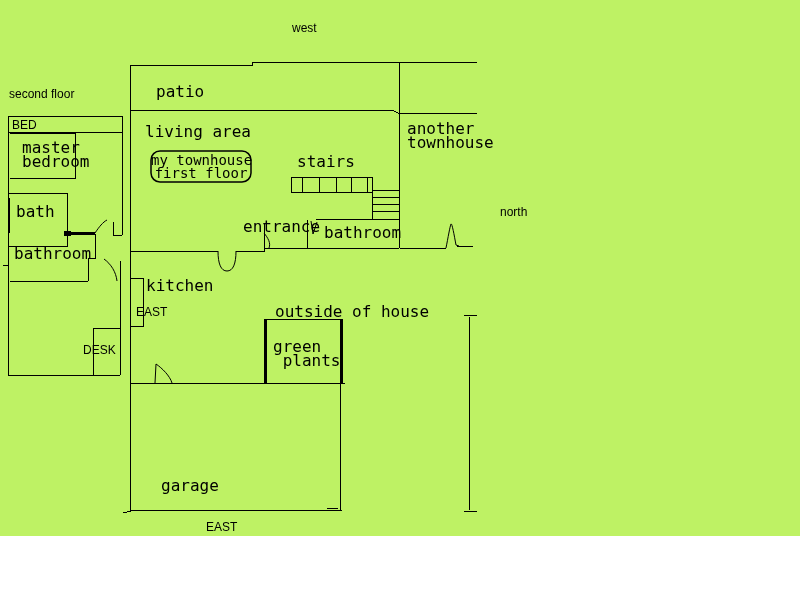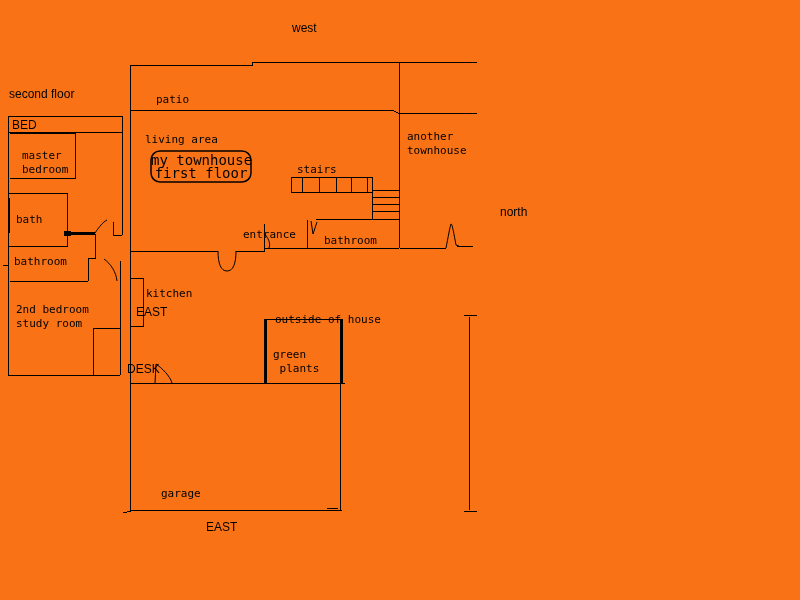--- a/index.html
+++ b/index.html
@@ -1,37 +1,37 @@
 <!DOCTYPE html>
 <html><head>
 <meta charset="utf-8">
 <style>
   html,body{margin:0;padding:0;background:#ffffff;}
   .canvas{
     position:relative;
-    width:800px;height:600px;
-    background:#f97316;
+    width:800px;height:536px;
+    background:#bef264;
     overflow:hidden;
   }
   svg.plan{position:absolute;left:0;top:0;}
   svg.plan path, svg.plan rect.bubble{
     fill:none;stroke:#000000;stroke-width:1;
     shape-rendering:crispEdges;
   }
   svg.plan path.t2{stroke-width:2.5;}
   svg.plan path.t3{stroke-width:3;}
   svg.plan path.smooth{shape-rendering:auto;}
   svg.plan rect.fill{fill:#000000;stroke:none;}
   svg.plan rect.bubble{stroke-width:1.5;shape-rendering:auto;}
   .lbl{
     position:absolute;
     color:#000000;
     white-space:pre;
   }
-  .mono{font-family:"DejaVu Sans Mono",monospace;font-size:11px;line-height:14px;margin-top:8px;}
+  .mono{font-family:"DejaVu Sans Mono",monospace;font-size:16px;line-height:14px;}
   .prop{font-family:"Liberation Sans",sans-serif;font-size:12px;line-height:14px;}
   .bubble-lbl{
     font-family:"DejaVu Sans Mono",monospace;
     font-size:14px;line-height:13px;
     text-align:center;width:100px;
   }
 </style>
 </head>
 <body>
 
@@ -120,23 +120,21 @@
   <div class="lbl prop" style="left:292px;top:21px;">west</div>
   <div class="lbl prop" style="left:488px;top:205px;padding-left:12px;">north</div>
   <div class="lbl prop" style="left:169px;top:520px;margin-left:37px;">EAST</div>
 
   <div class="lbl prop" style="left:9px;top:87px;">second floor</div>
   <div class="lbl prop" style="left:12px;top:118px;">BED</div>
   <div class="lbl mono" style="left:22px;top:141px;">master
 bedroom</div>
   <div class="lbl mono" style="left:16px;top:205px;">bath</div>
   <div class="lbl mono" style="left:14px;top:247px;">bathroom</div>
-  <div class="lbl mono" style="left:16px;top:295px;">2nd bedroom
-study room</div>
-  <div class="lbl prop" style="left:83px;top:362px;margin-left:44px;">DESK</div>
+  <div class="lbl prop" style="left:83px;top:343px;">DESK</div>
 
   <div class="lbl mono" style="left:156px;top:85px;">patio</div>
   <div class="lbl mono" style="left:145px;top:125px;">living area</div>
   <div class="lbl bubble-lbl" style="left:151px;top:154px;">my townhouse
 first floor</div>
   <div class="lbl mono" style="left:297px;top:155px;">stairs</div>
   <div class="lbl mono" style="left:243px;top:220px;">entrance</div>
   <div class="lbl mono" style="left:324px;top:226px;">bathroom</div>
   <div class="lbl mono" style="left:146px;top:279px;">kitchen</div>
   <div class="lbl prop" style="left:136px;top:305px;">EAST</div>

